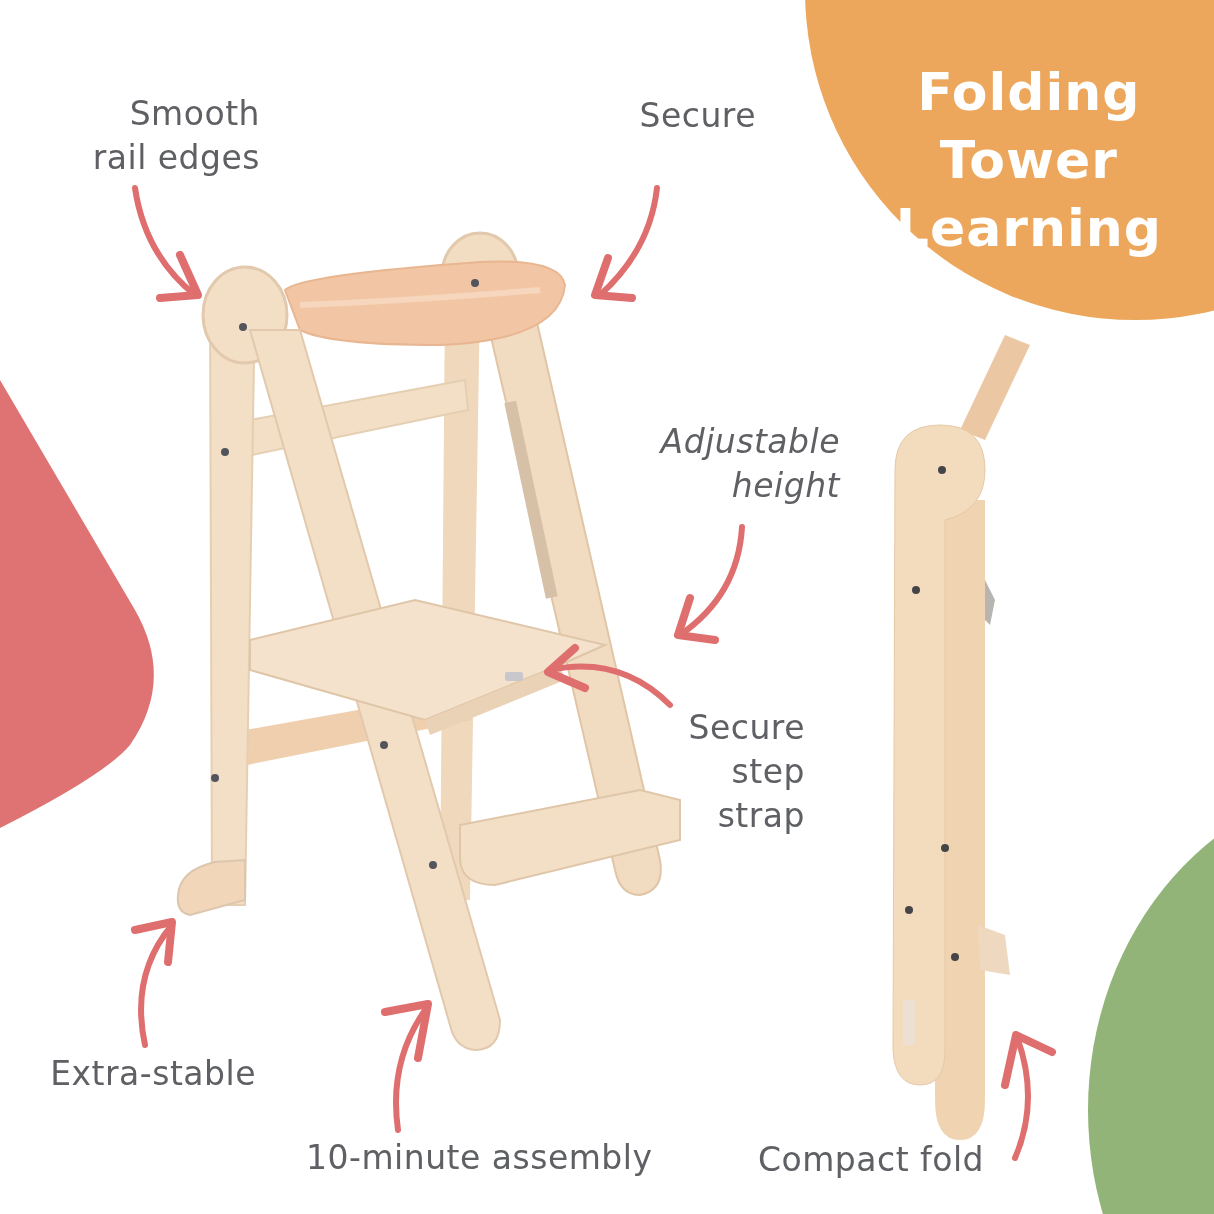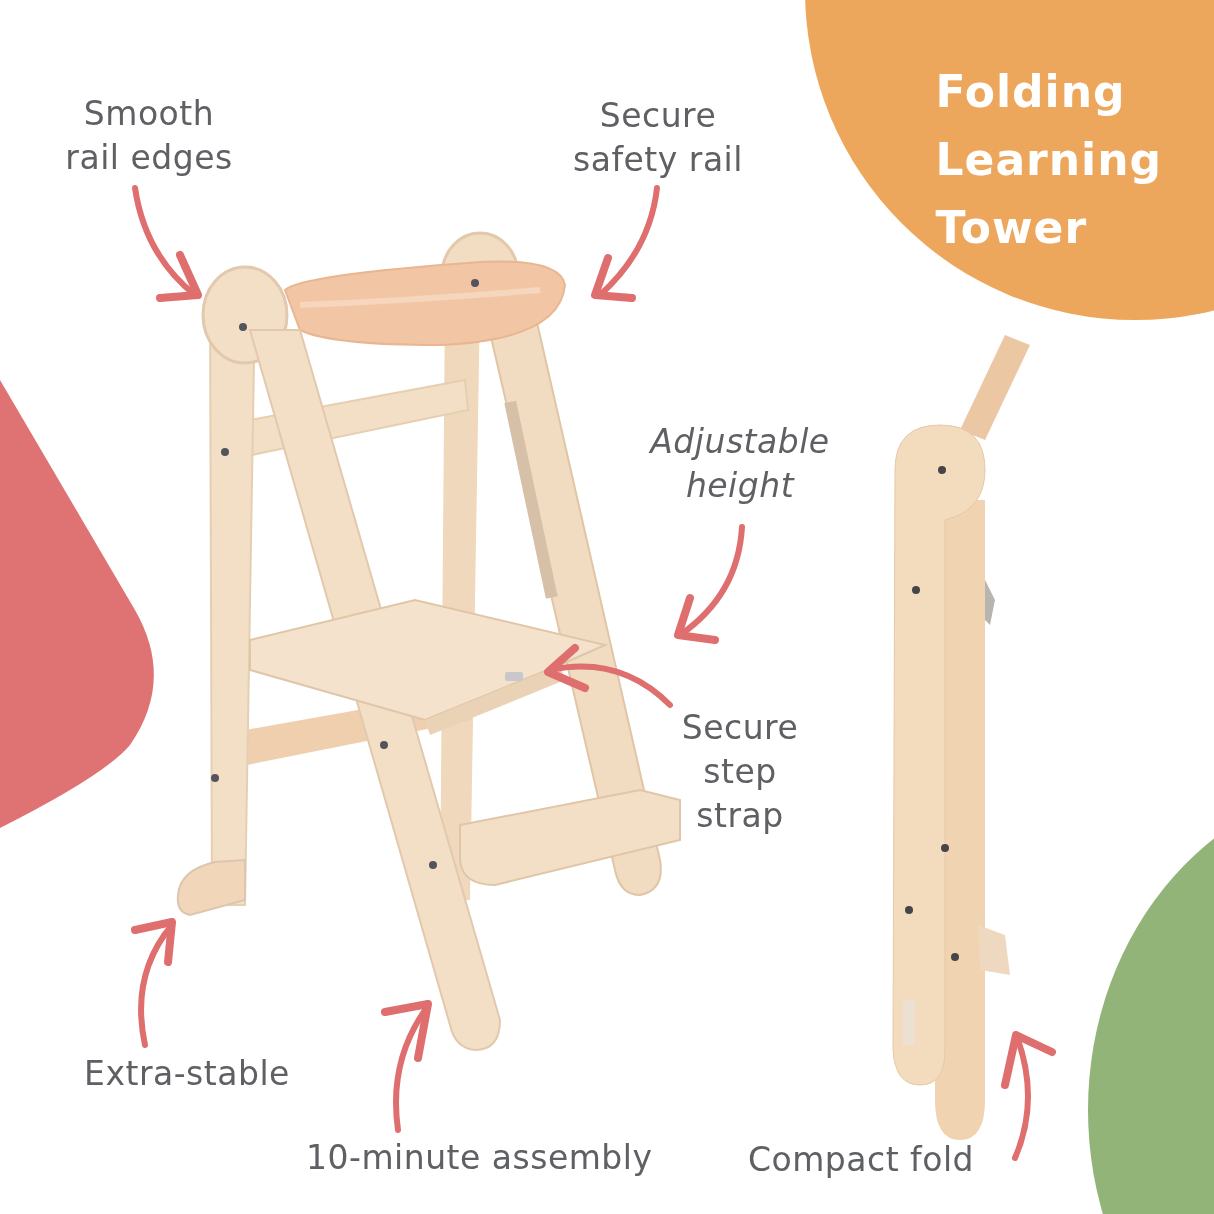--- a/index.html
+++ b/index.html
@@ -1,24 +1,24 @@
 <!DOCTYPE html>
 <html><head>
 <meta charset="utf-8">
 <style>
   html, body { margin: 0; padding: 0; background: #ffffff; }
   body { width: 1214px; height: 1214px; position: relative; overflow: hidden;
          font-family: "DejaVu Sans", sans-serif; }
   .bg-svg { position: absolute; left: 0; top: 0; width: 1214px; height: 1214px; }
   .label { position: absolute; color: #5f6064; font-family: "DejaVu Sans", sans-serif;
-           font-size: 33px; line-height: 44px; text-align: center; letter-spacing: 0.5px;
+           font-size: 33px; line-height: 44px; text-align: right; letter-spacing: 0.5px;
            font-weight: normal; white-space: nowrap; }
   .label span { display: block; }
-  .title { position: absolute; right: 52px; top: 58px; color: #ffffff; text-align: left;
-           font-family: "DejaVu Sans", sans-serif; font-size: 44px; line-height: 68px;
+  .title { position: absolute; right: 52px; top: 58px; color: #ffffff; text-align: center;
+           font-family: "DejaVu Sans", sans-serif; font-size: 52px; line-height: 68px;
            font-weight: bold; letter-spacing: 1px; }
   .title span { display: block; }
 </style>
 </head>
 <body>
 
 <svg class="bg-svg" viewBox="0 0 1214 1214">
 
   <ellipse cx="1135" cy="-10" rx="330" ry="330" fill="#eca75c"></ellipse>
 
@@ -105,46 +105,45 @@
     <path d="M398 1130 Q388 1060 428 1006" stroke-width="6"></path>
     <path d="M385 1012 L428 1004 L418 1058" stroke-width="8"></path>
 
     <path d="M1015 1158 Q1040 1100 1017 1037" stroke-width="6"></path>
     <path d="M1005 1085 L1016 1035 L1052 1052" stroke-width="8"></path>
   </g>
 </svg>
 
 <div class="title">
   <span>Folding</span>
+  <span>Tower</span>
   <span>Learning</span>
-  <span>Tower</span>
 </div>
 
 <div class="label" style="left:38px; top:92px; width:222px;">
   <span>Smooth</span>
   <span>rail edges</span>
 </div>
 
 <div class="label" style="left:560px; top:94px; width:196px;">
   <span>Secure</span>
-  <span>safety rail</span>
 </div>
 
 <div class="label" style="left:640px; top:420px; width:200px;font-style:italic;">
   <span>Adjustable</span>
   <span>height</span>
 </div>
 
 <div class="label" style="left:675px; top:706px; width:130px;">
   <span>Secure</span>
   <span>step</span>
   <span>strap</span>
 </div>
 
-<div class="label" style="left:36px; top:1052px; width:220px;margin-left:41px;">
+<div class="label" style="left:36px; top:1052px; width:220px;">
   <span>Extra-stable</span>
 </div>
 
 <div class="label" style="left:306px; top:1136px; width:342px;">
   <span>10-minute assembly</span>
 </div>
 
 <div class="label" style="left:738px; top:1138px; width:246px;">
   <span>Compact fold</span>
 </div>

